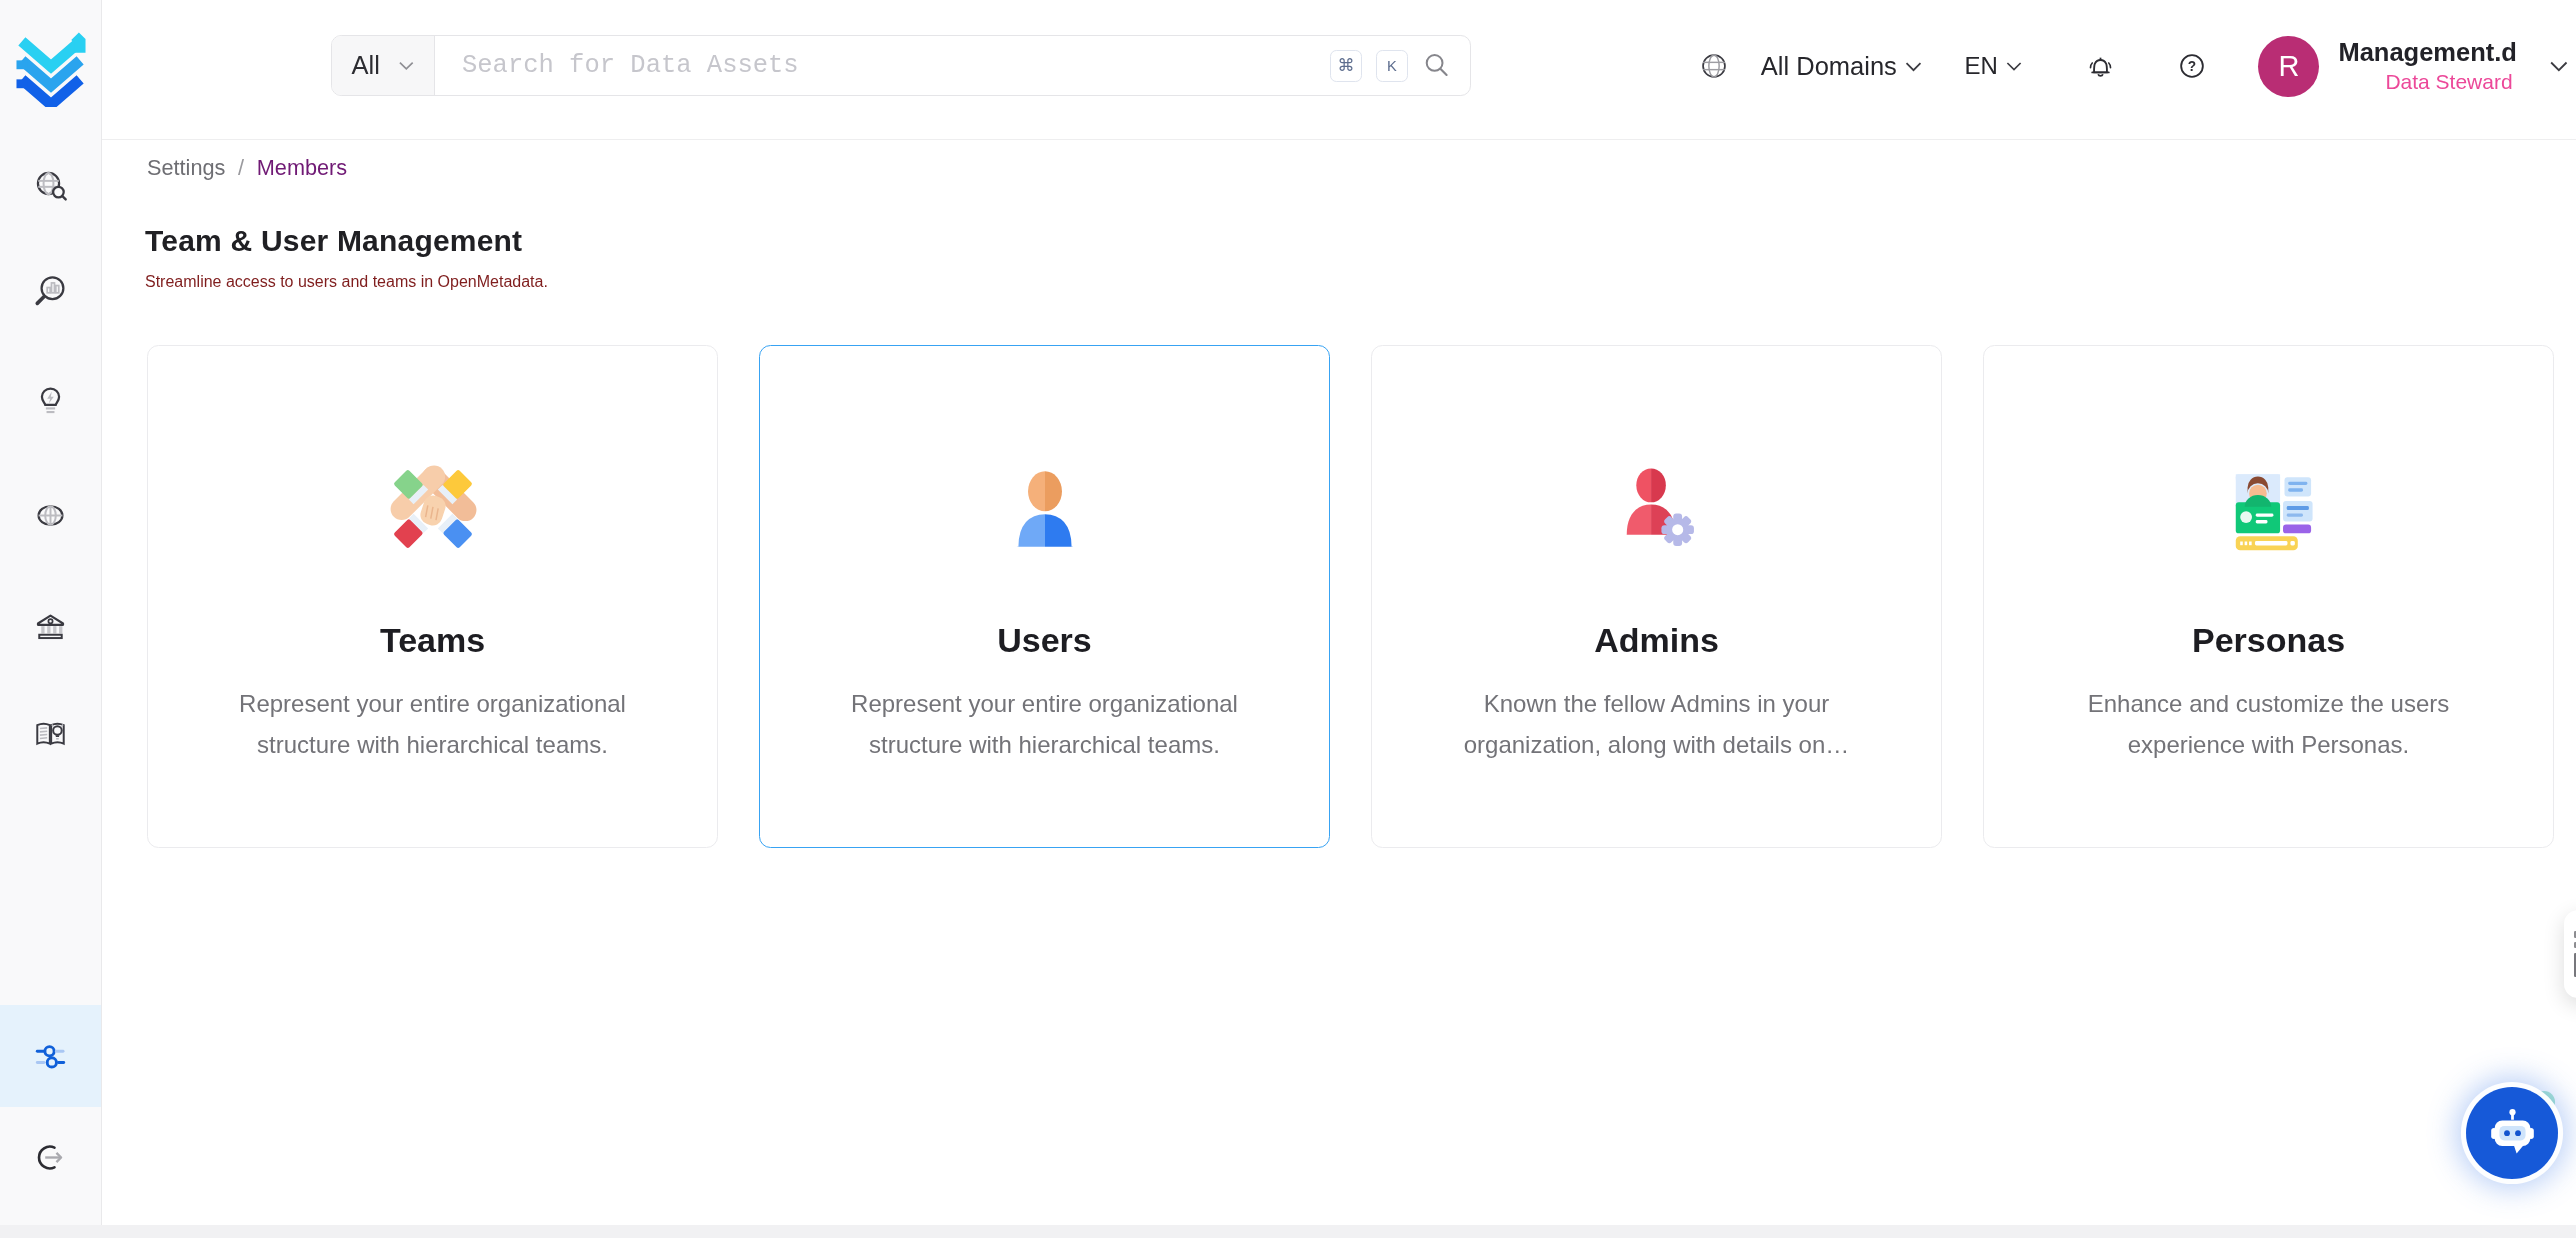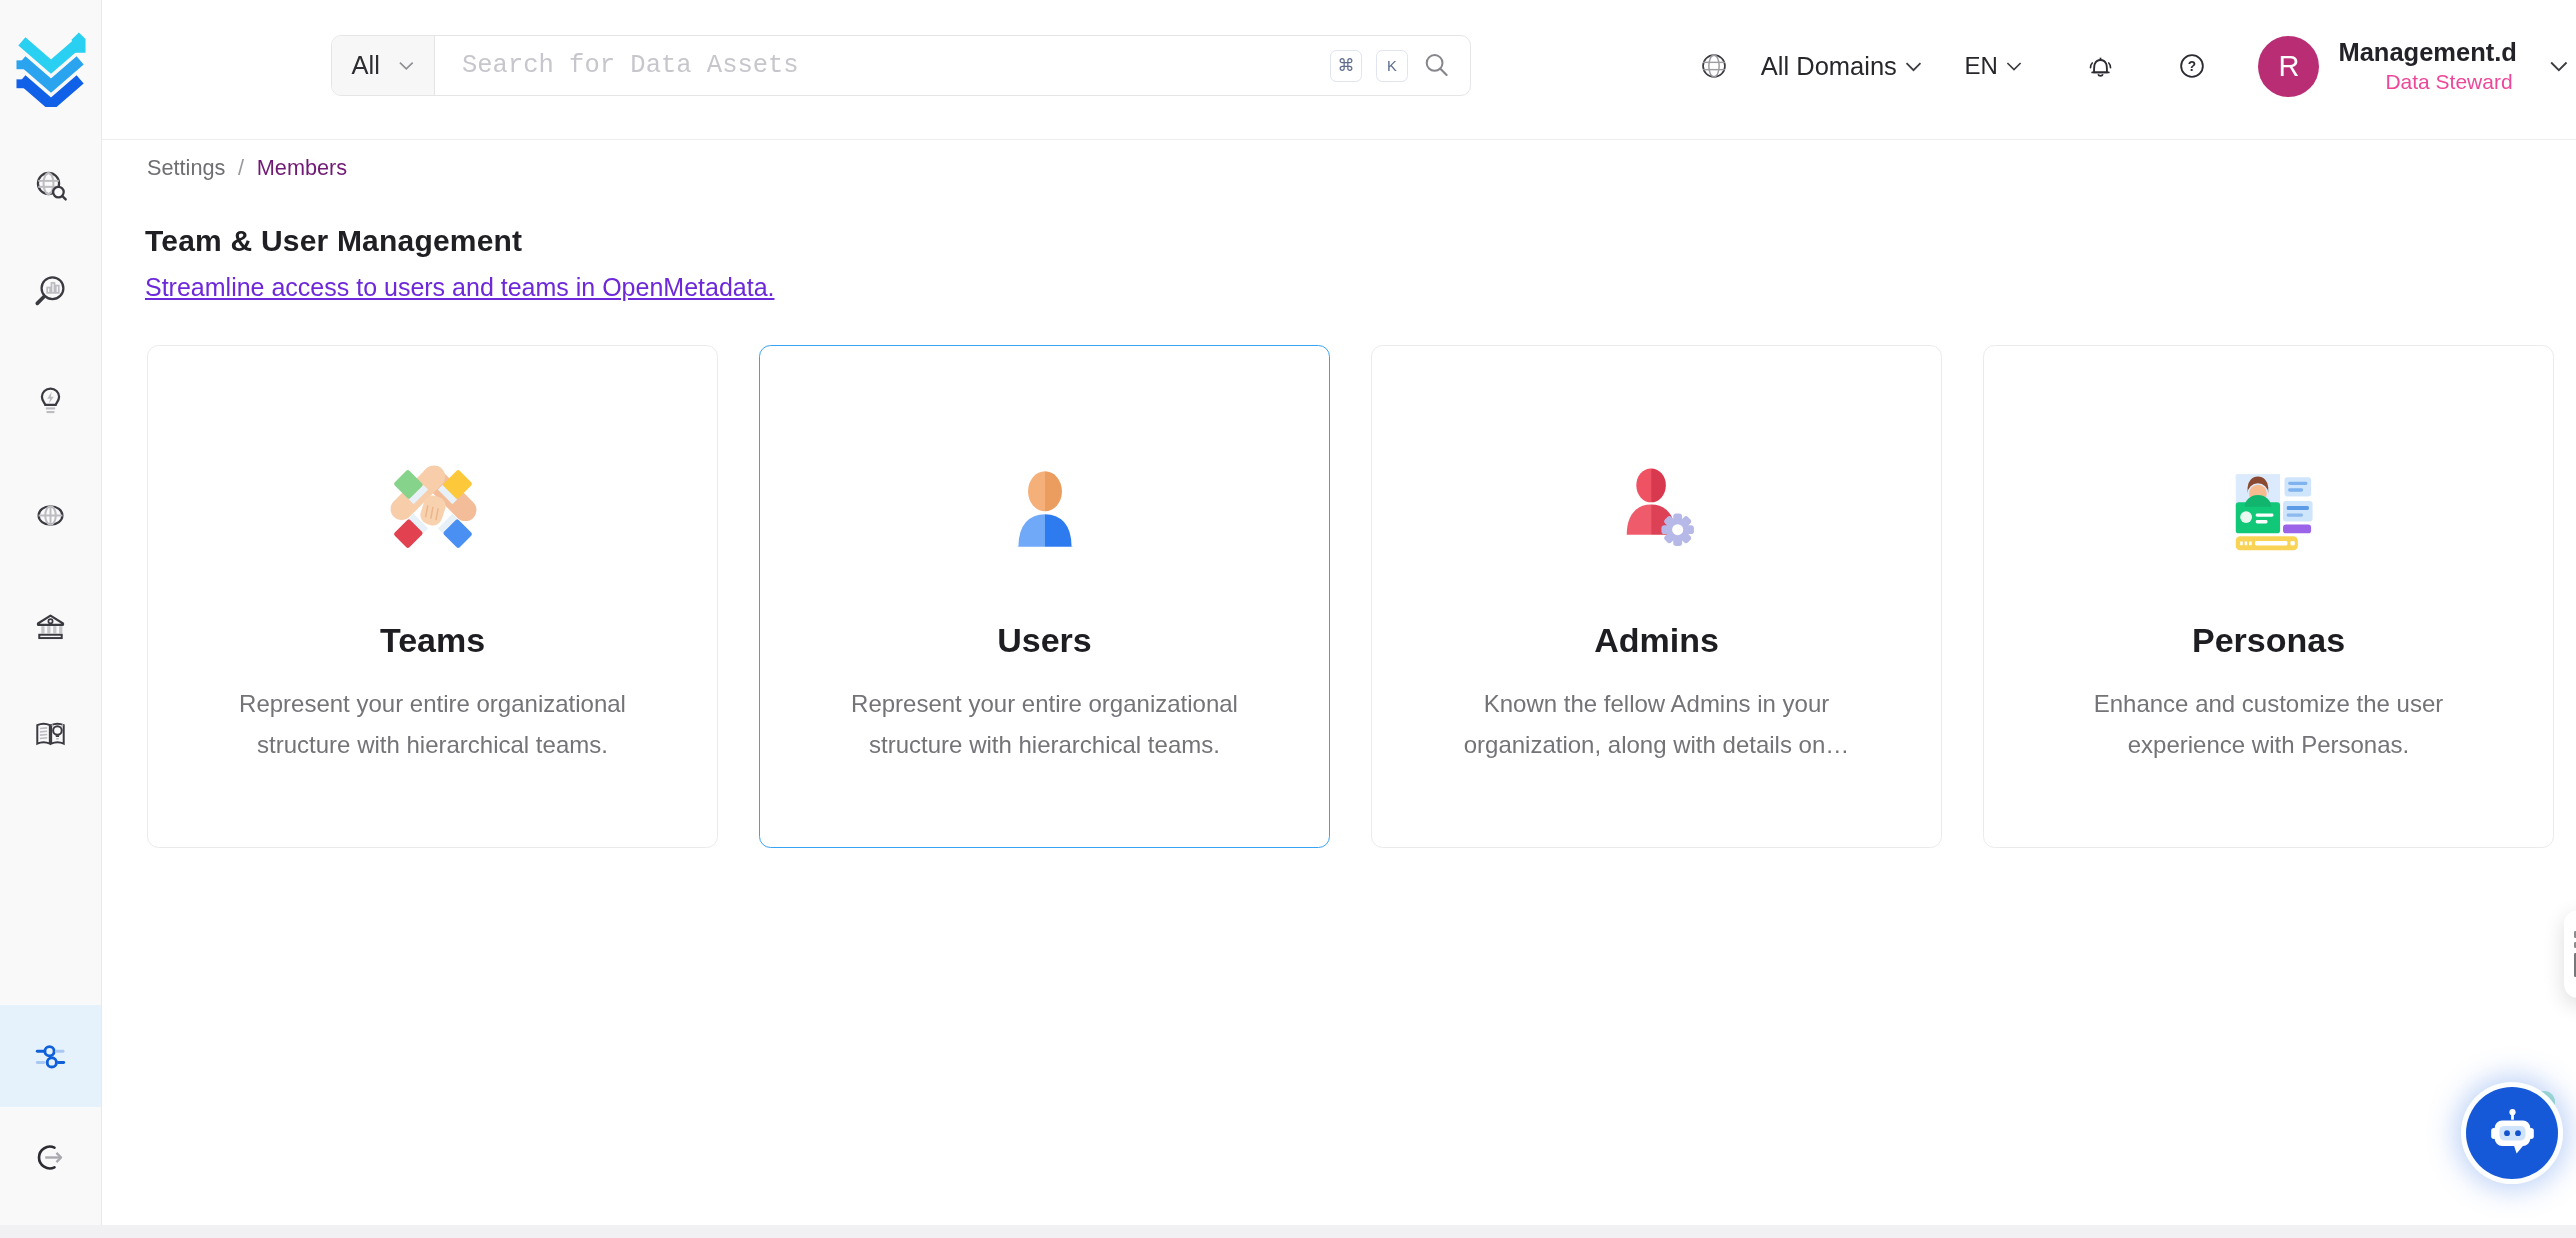--- a/index.html
+++ b/index.html
@@ -65,21 +65,21 @@
   .user-names { margin-left:19px; display:flex; flex-direction:column; gap:3.8px; }
   .user-name { font-size:25.5px; font-weight:bold; color:#222228; }
   .user-role { font-size:21px; color:#ec4899;margin-left:47px; }
 
   
   .breadcrumb { position:absolute; left:147px; top:155px; display:flex; align-items:center; gap:12.7px; font-size:21.7px; z-index:3; }
   .crumb-settings { color:#6e6e73; cursor:pointer; }
   .crumb-sep { color:#9a9a9e; }
   .crumb-members { color:#701a75; }
   .page-title { position:absolute; left:145px; top:224px; font-size:30px; font-weight:bold; color:#202024; letter-spacing:0.2px; }
-  .page-subtitle { position:absolute; left:145px; top:273px; font-size:25px; color:#6d28d9;text-decoration:underline; }
+  .page-subtitle { position:absolute; left:145px; top:273px; font-size:16px; color:#7f1d1d; }
 
   
   .cards { position:absolute; left:147px; top:345px; display:flex; gap:41px; }
   .card {
     width:571px; height:503px; background:#fff; border:1.3px solid #ebebee; border-radius:11.5px;
     display:flex; flex-direction:column; align-items:center; cursor:pointer;
   }
   .card.selected { border:1.9px solid #38a3f3; }
   .card-icon { margin-top:115px; width:96px; height:96px; display:flex; align-items:center; justify-content:center; }
   .card-icon svg { width:96px; height:96px; }
@@ -383,21 +383,21 @@
           <rect x="84" y="86" width="38" height="12" rx="4" fill="#9a63e8"></rect>
           <rect x="20" y="102" width="84" height="19" rx="6" fill="#f9d355"></rect>
           <rect x="26" y="109" width="3.5" height="5" fill="#fff"></rect>
           <rect x="32" y="109" width="3.5" height="5" fill="#fff"></rect>
           <rect x="38" y="109" width="3.5" height="5" fill="#fff"></rect>
           <rect x="46" y="108.5" width="44" height="6" rx="2" fill="#fff"></rect>
           <rect x="94" y="108.5" width="6" height="6" rx="2" fill="#fff"></rect>
         </svg>
       </div>
       <div class="card-title">Personas</div>
-      <div class="card-desc">Enhance and customize the user experience with Personas.</div>
+      <div class="card-desc">Enhance and customize the users experience with Personas.</div>
     </div>
   </div>
 
   <div class="edge-tab">
     <div class="dash"></div>
     <div class="dash"></div>
     <div class="block"></div>
   </div>
 
   <div class="bot-glow-dot"></div>

